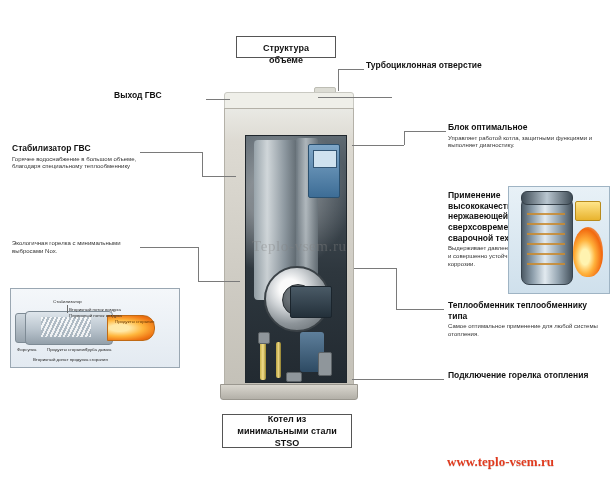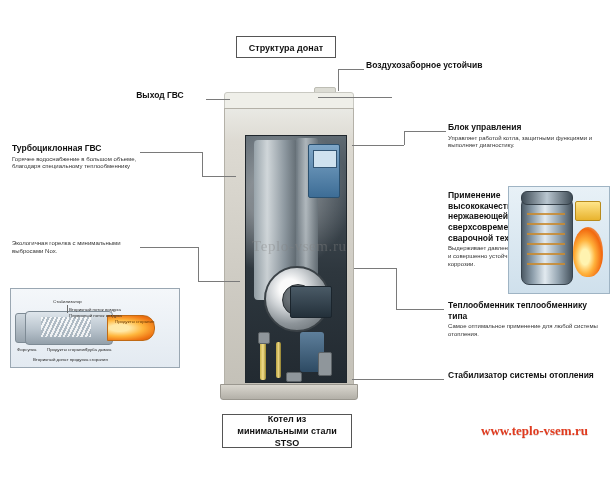--- a/index.html
+++ b/index.html
@@ -297,28 +297,27 @@
     position: absolute;
     left: 252px; top: 238px;
     font-size: 15px;
     color: rgba(130,130,130,0.42);
     letter-spacing: .6px;
     white-space: nowrap;
     font-family: "Liberation Serif", serif;
   }
   #wm-red {
     position: absolute;
-    left: 447px; top: 423px;
+    left: 447px; top: 454px;
     font-size: 13px;
     font-weight: bold;
     color: #e03a1e;
     white-space: nowrap;
     text-shadow: 0 1px 0 rgba(0,0,0,.12);
     font-family: "Liberation Serif", serif;
-    margin-left: 34px;
   }
 
   .label { position: absolute; }
 </style>
 </head>
 <body>
 
 <div id="page">
 
   <div id="boiler">
@@ -338,54 +337,54 @@
         <div class="small-part" style="left:40px;top:236px;width:14px;height:8px;"></div>
         <div class="small-part" style="left:72px;top:216px;width:12px;height:22px;"></div>
       </div>
     </div>
     <div class="base"></div>
   </div>
 
   <div id="wm-main">Teplo-vsem.ru</div>
   <div id="wm-red">www.teplo-vsem.ru</div>
 
-  <div class="boxed" style="left:236px; top:36px; width:100px; height:22px;">Структура донат</div>
+  <div class="boxed" style="left:236px; top:36px; width:100px; height:22px;">Структура объеме</div>
 
   <div class="boxed" style="left:222px; top:414px; width:130px; height:34px; display:flex; align-items:center; justify-content:center;">Котел из минимальными стали STSO</div>
 
-  <div class="label" style="left:114px; top:90px; width:92px; text-align:center;">
+  <div class="label" style="left:114px; top:90px; width:92px; text-align:left;">
     <div class="lbl-title">Выход ГВС</div>
   </div>
   <div class="line h" style="left:206px; top:99px; width:24px;"></div>
 
   <div class="label" style="left:12px; top:143px; width:128px;">
-    <div class="lbl-title">Турбоциклонная ГВС</div>
+    <div class="lbl-title">Стабилизатор ГВС</div>
     <div class="lbl-body">Горячее водоснабжение в большом объеме, благодаря специальному теплообменнику</div>
   </div>
   <div class="line h" style="left:140px; top:152px; width:62px;"></div>
   <div class="line v" style="left:202px; top:152px; height:24px;"></div>
   <div class="line h" style="left:202px; top:176px; width:34px;"></div>
 
   <div class="label" style="left:12px; top:238px; width:128px;">
     <div class="lbl-body">Экологичная горелка с минимальными выбросами Nox.</div>
   </div>
   <div class="line h" style="left:140px; top:247px; width:58px;"></div>
   <div class="line v" style="left:198px; top:247px; height:34px;"></div>
   <div class="line h" style="left:198px; top:281px; width:42px;"></div>
 
   <div class="label" style="left:366px; top:60px; width:156px;">
-    <div class="lbl-title">Воздухозаборное устойчив</div>
+    <div class="lbl-title">Турбоциклонная отверстие</div>
   </div>
   <div class="line h" style="left:338px; top:69px; width:26px;"></div>
   <div class="line v" style="left:338px; top:69px; height:22px;"></div>
 
   <div class="line h" style="left:318px; top:97px; width:74px;"></div>
 
   <div class="label" style="left:448px; top:122px; width:152px;">
-    <div class="lbl-title">Блок управления</div>
+    <div class="lbl-title">Блок оптимальное</div>
     <div class="lbl-body">Управляет работой котла, защитными функциями и выполняет диагностику.</div>
   </div>
   <div class="line h" style="left:404px; top:131px; width:42px;"></div>
   <div class="line v" style="left:404px; top:131px; height:14px;"></div>
   <div class="line h" style="left:352px; top:145px; width:52px;"></div>
 
   <div class="label" style="left:448px; top:190px; width:96px;">
     <div class="lbl-title">Применение высококачественной нержавеющей стали и сверхсовременной сварочной технологии</div>
     <div class="lbl-body">Выдерживает давление 3.5кг/см² и совершенно устойчив к коррозии.</div>
   </div>
@@ -405,21 +404,21 @@
 
   <div class="label" style="left:448px; top:300px; width:152px;">
     <div class="lbl-title">Теплообменник теплообменнику типа</div>
     <div class="lbl-body">Самое оптимальное применение для любой системы отопления.</div>
   </div>
   <div class="line h" style="left:396px; top:309px; width:48px;"></div>
   <div class="line v" style="left:396px; top:268px; height:41px;"></div>
   <div class="line h" style="left:354px; top:268px; width:42px;"></div>
 
   <div class="label" style="left:448px; top:370px; width:160px;">
-    <div class="lbl-title">Стабилизатор системы отопления</div>
+    <div class="lbl-title">Подключение горелка отопления</div>
   </div>
   <div class="line h" style="left:352px; top:379px; width:92px;"></div>
 
   <div id="burner-pic">
     <div class="cone"></div>
     <div class="body"></div>
     <div class="swirl"></div>
     <div class="nose"></div>
 
     <div class="pic-cap" style="left:42px; top:10px;">Стабилизатор</div>

